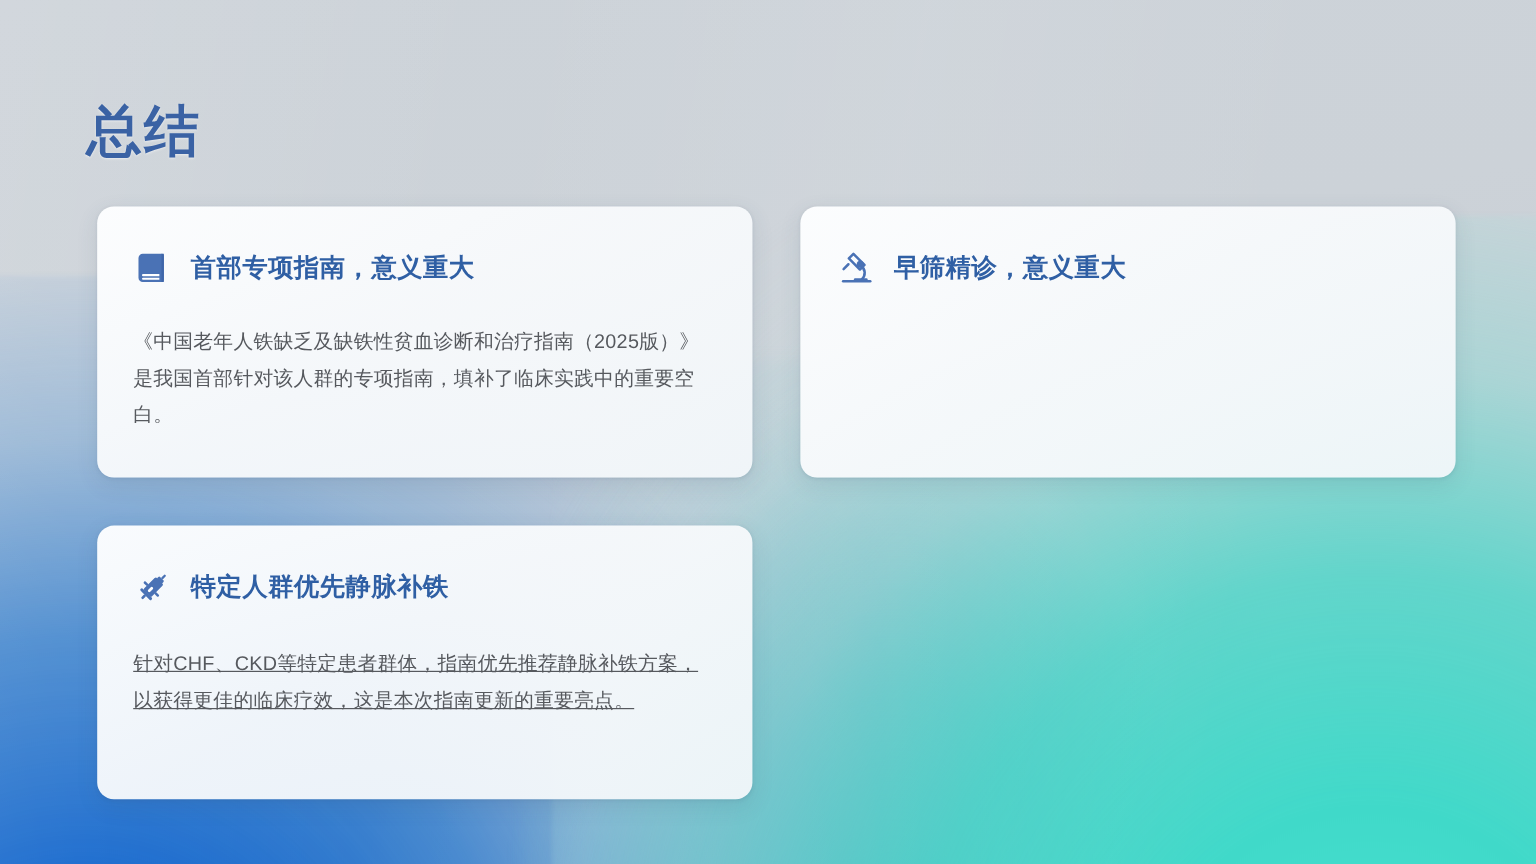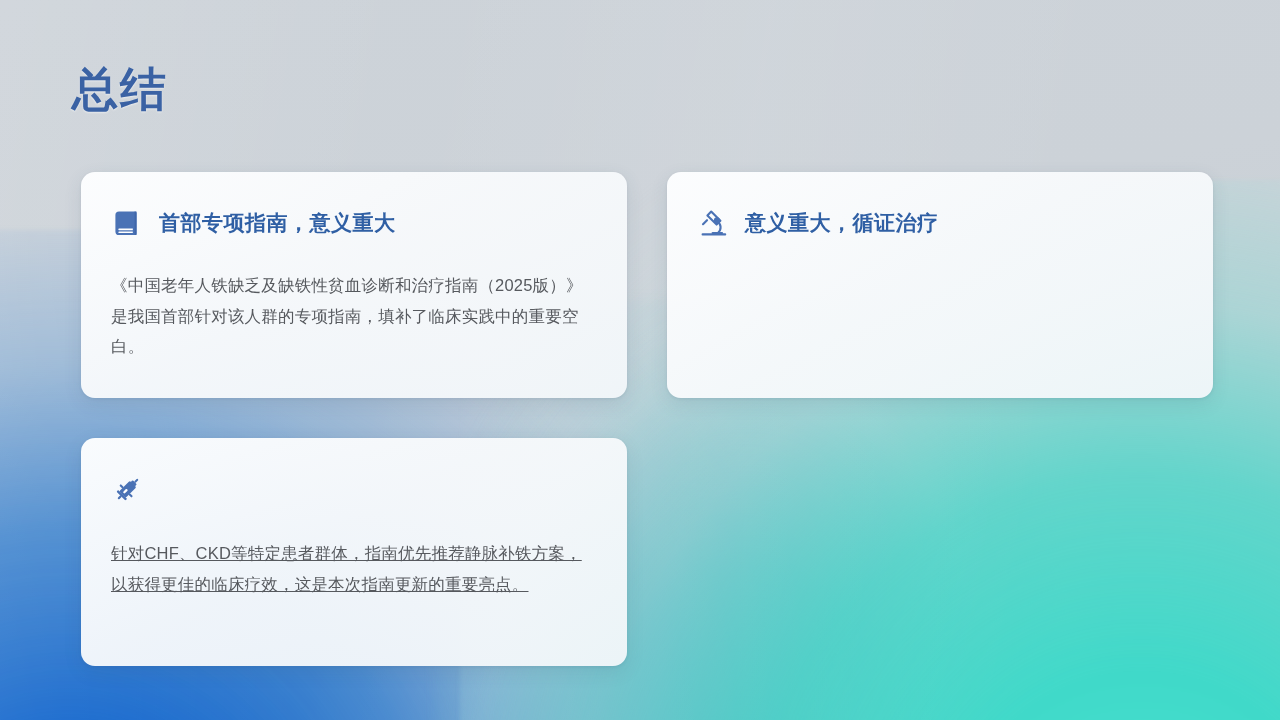--- a/index.html
+++ b/index.html
@@ -66,21 +66,21 @@
     background: linear-gradient(100deg,
         rgba(255,255,255,0.10) 0%, rgba(255,255,255,0.00) 30%,
         rgba(255,255,255,0.07) 55%, rgba(255,255,255,0.00) 80%);
     pointer-events: none;
   }
 
   
   #page-title {
     position: absolute;
     left: 72px;
-    top: 64px;
+    top: 84px;
     font-size: 46px;
     line-height: 1.1;
     font-weight: 700;
     color: #3a62a4;
     letter-spacing: 2px;
     text-shadow: 0 1px 2px rgba(255,255,255,0.55);
   }
 
   
   #cards {
@@ -179,39 +179,40 @@
             <g fill="none" stroke="#4a72b5" stroke-width="2.1" stroke-linecap="round" stroke-linejoin="round">
               <path d="M13.2 4.6 L22.4 13.8 L18.6 17.6 L9.4 8.4 Z"></path>
               <path d="M9.0 13.2 L5.0 17.2"></path>
               <path d="M19.6 14.8 c3.6 2.3 4.2 7.6 0.4 11.2"></path>
               <path d="M14.6 26.0 h9.4"></path>
             </g>
             <circle cx="18.9" cy="13.2" r="3.0" fill="#4a72b5"></circle>
             <path d="M4.6 27.4 h22.6" stroke="#4a72b5" stroke-width="2.1" stroke-linecap="round"></path>
           </svg>
         </span>
-        <span class="card-title">意义重大，循证治疗</span>
+        <span class="card-title">早筛精诊，意义重大</span>
       </div>
     </div>
 
     <div class="card card--r2">
       <div class="card-head">
         <span class="card-icon">
           <svg width="32" height="32" viewBox="0 0 32 32">
             <g transform="rotate(-45 16 16)">
               <rect x="8.2" y="11.4" width="15.0" height="9.2" rx="1.4" fill="#4a72b5"></rect>
               <rect x="10.0" y="14.6" width="5.2" height="2.3" rx="1.1" fill="#ffffff"></rect>
               <rect x="22.6" y="13.0" width="3.0" height="6.0" rx="1.0" fill="#4a72b5"></rect>
               <rect x="25.4" y="15.1" width="4.6" height="1.9" rx="0.9" fill="#4a72b5"></rect>
               <rect x="6.0" y="9.6" width="2.5" height="12.8" rx="1.2" fill="#4a72b5"></rect>
               <rect x="2.0" y="14.9" width="4.4" height="2.2" rx="1.0" fill="#4a72b5"></rect>
               <rect x="12.3" y="7.4" width="2.1" height="4.4" rx="0.9" fill="#4a72b5"></rect>
               <rect x="12.3" y="20.2" width="2.1" height="4.4" rx="0.9" fill="#4a72b5"></rect>
             </g>
           </svg>
         </span>
+        <span class="card-title">特定人群优先静脉补铁</span>
       </div>
       <div class="card-body">针对CHF、CKD等特定患者群体，指南优先推荐静脉补铁方案，以获得更佳的临床疗效，这是本次指南更新的重要亮点。</div>
     </div>
 
 
   </div>
 </div>
 
 </body></html>

